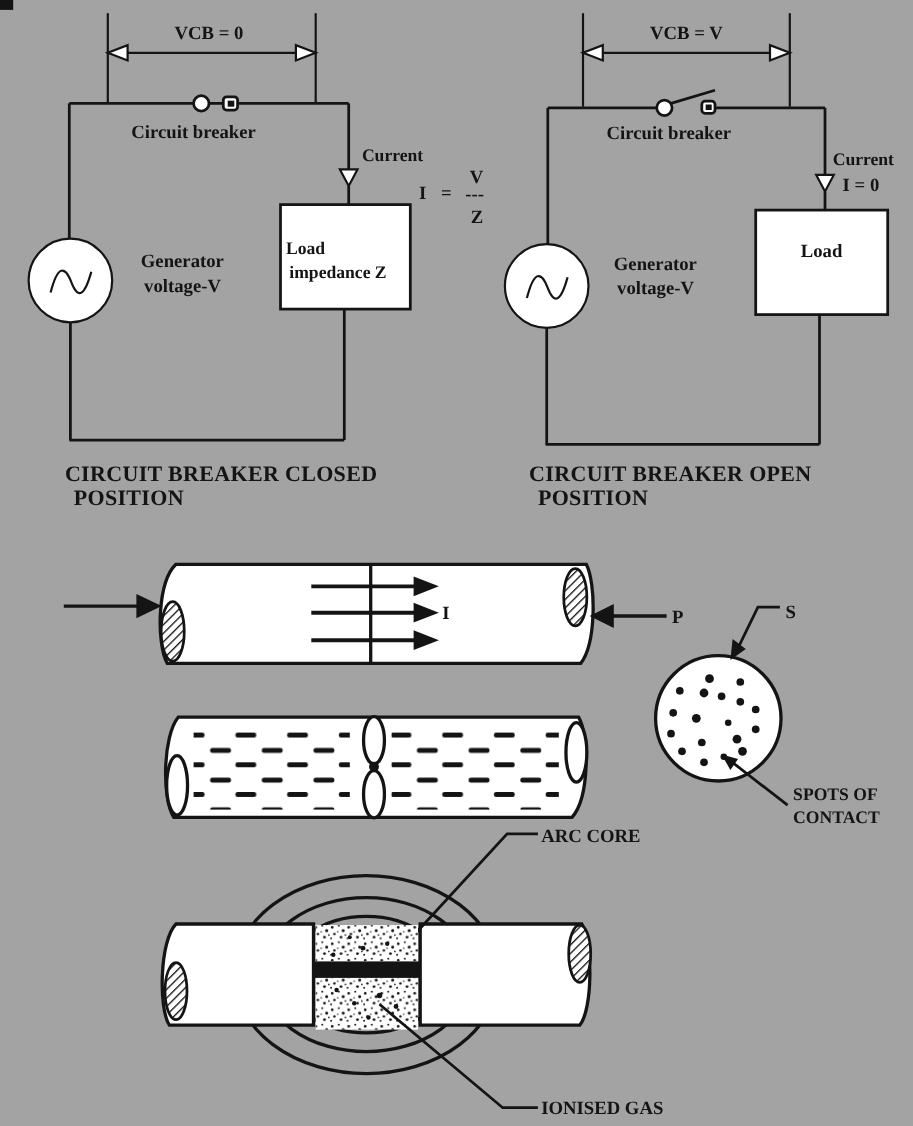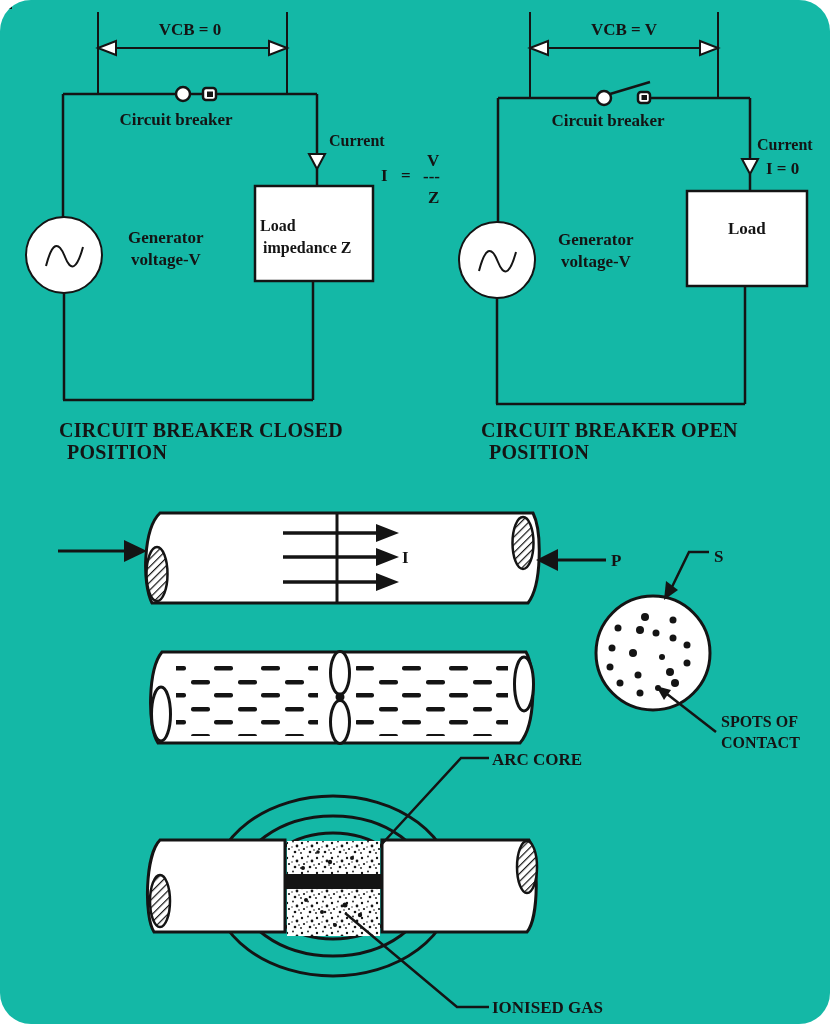--- a/index.html
+++ b/index.html
@@ -1,17 +1,17 @@
 <!DOCTYPE html>
 <html><head>
 <meta charset="utf-8">
 <style>
   html,body{margin:0;padding:0;background:#fff;}
-  .stage{position:relative;width:830px;height:1024px;background:#14b8a6;overflow:hidden;
-         font-family:"Liberation Serif","DejaVu Serif",serif;border-radius:31px;}
+  .stage{position:relative;width:830px;height:1024px;background:#a3a3a3;overflow:hidden;
+         font-family:"Liberation Serif","DejaVu Serif",serif;}
   svg text{font-family:"Liberation Serif","DejaVu Serif",serif;fill:#141414;font-weight:700;}
   .t16{font-size:16px;} .t17{font-size:17px;} .t20{font-size:20px;letter-spacing:.3px;}
   .ln{stroke:#141414;fill:none;}
 </style>
 </head>
 <body>
 
 <div class="stage">
 <svg width="830" height="1024" viewBox="0 0 830 1024">
   <defs>

